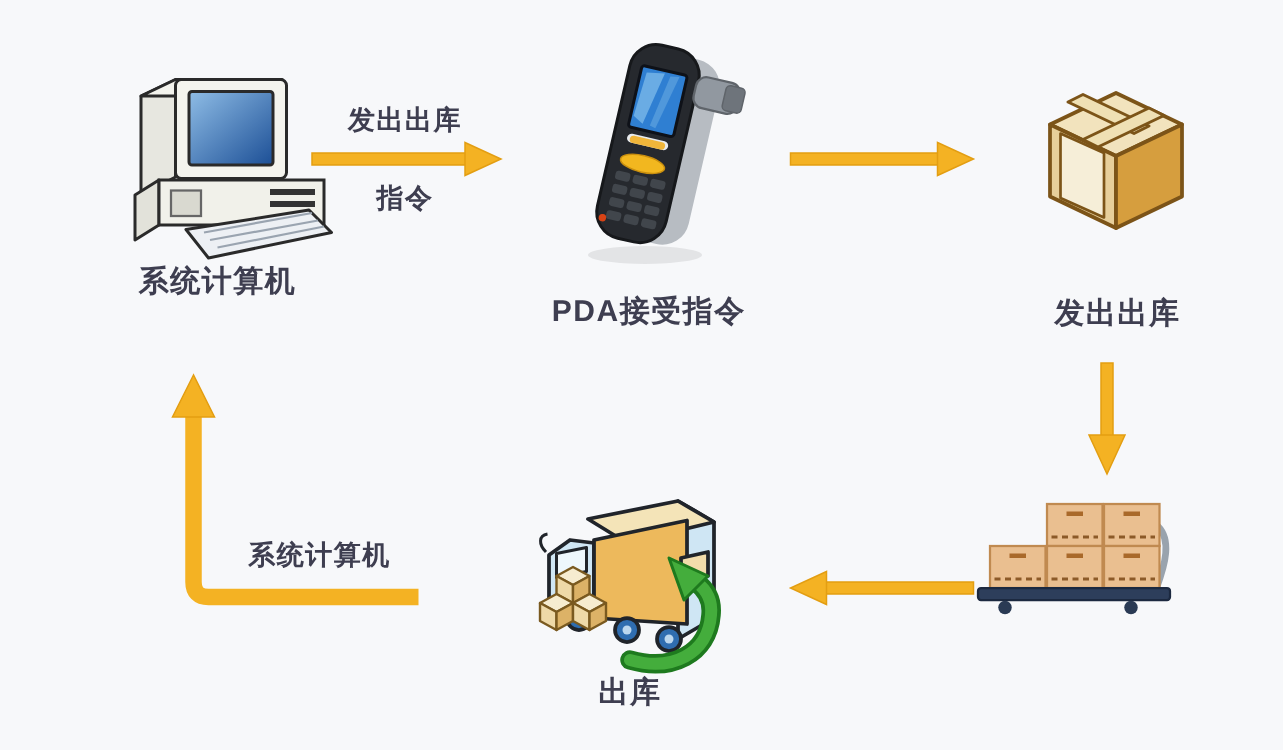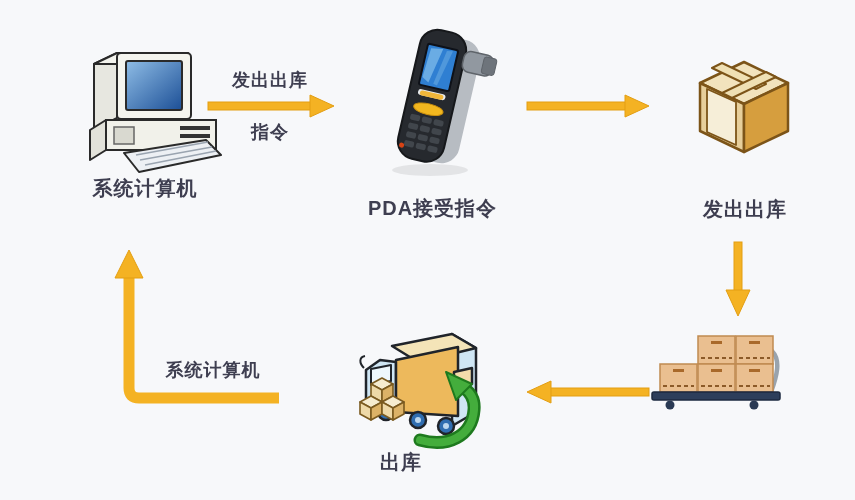--- a/index.html
+++ b/index.html
@@ -188,21 +188,21 @@
       <polygon points="19,72 30,78 30,90 19,84" fill="#eed9a8"></polygon>
       <polygon points="30,78 41,72 41,84 30,90" fill="#dcb267"></polygon>
       <polygon points="19,84 30,90 19,96 8,90" fill="#f6ecd0"></polygon>
       <polygon points="8,90 19,96 19,108 8,102" fill="#eed9a8"></polygon>
       <polygon points="19,96 30,90 30,102 19,108" fill="#dcb267"></polygon>
       <polygon points="41,84 52,90 41,96 30,90" fill="#f6ecd0"></polygon>
       <polygon points="30,90 41,96 41,108 30,102" fill="#eed9a8"></polygon>
       <polygon points="41,96 52,90 52,102 41,108" fill="#dcb267"></polygon>
     </g>
   </svg>
-  <div class="label lbl-20" style="left:346px;top:450px;width:110px">出库</div>
+  <div class="label lbl-20" style="left:365px;top:450px;width:110px">出库</div>
 
   <svg class="abs" style="left:103px;top:246px" width="180" height="162" viewBox="0 0 180 162">
     <path d="M176,152 L36,152 Q26,152 26,142 L26,28" fill="none" stroke="#f4b223" stroke-width="11"></path>
     <polygon points="26,4 12,32 40,32" fill="#f4b223" stroke="#e39e12" stroke-width="1"></polygon>
   </svg>
   <div class="label lbl-18" style="left:138px;top:360px;width:150px">系统计算机</div>
 
 </div>
 
 </body></html>

